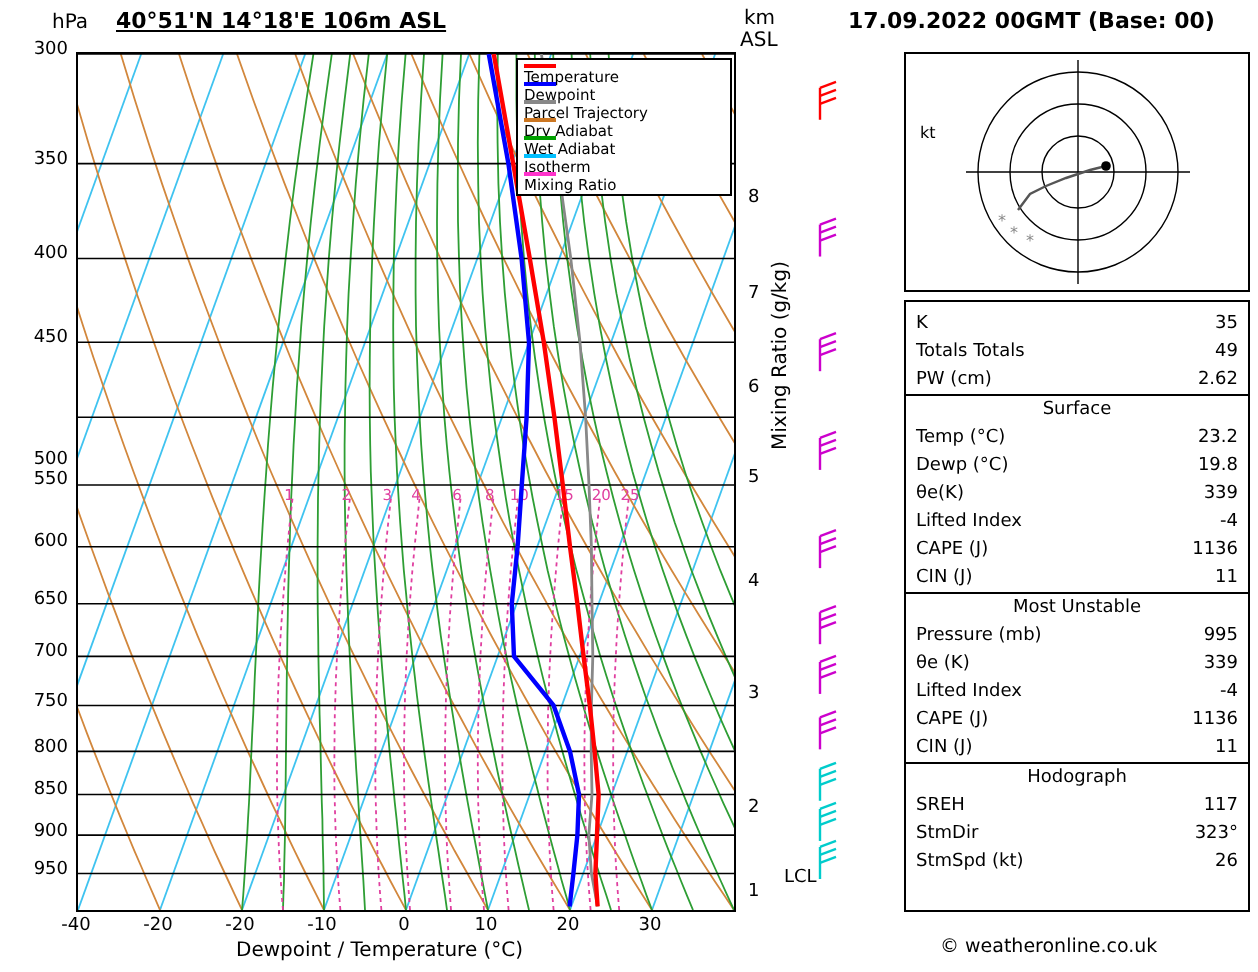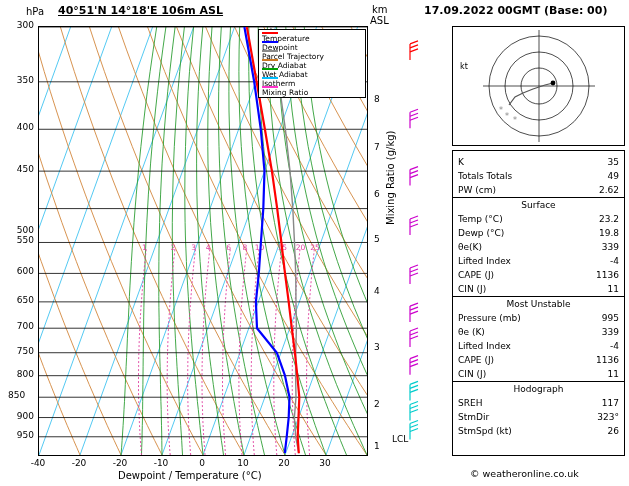--- a/index.html
+++ b/index.html
@@ -172,21 +172,21 @@
     <div class="abs tick" style="left: 8px; top: 74.799px; width: 26px; text-align: right;">350</div>
     <div class="abs tick" style="left: 8px; top: 122.268px; width: 26px; text-align: right;">400</div>
     <div class="abs tick" style="left: 8px; top: 164.139px; width: 26px; text-align: right;">450</div>
     <div class="abs tick" style="left: 8px; top: 201.593px; width: 26px; text-align: right; margin-top: 23px;">500</div>
     <div class="abs tick" style="left: 8px; top: 235.475px; width: 26px; text-align: right;">550</div>
     <div class="abs tick" style="left: 8px; top: 266.407px; width: 26px; text-align: right;">600</div>
     <div class="abs tick" style="left: 8px; top: 294.861px; width: 26px; text-align: right;">650</div>
     <div class="abs tick" style="left: 8px; top: 321.206px; width: 26px; text-align: right;">700</div>
     <div class="abs tick" style="left: 8px; top: 345.732px; width: 26px; text-align: right;">750</div>
     <div class="abs tick" style="left: 8px; top: 368.675px; width: 26px; text-align: right;">800</div>
-    <div class="abs tick" style="left: 8px; top: 390.226px; width: 26px; ">850</div>
+    <div class="abs tick" style="left: 8px; top: 390.226px; width: 26px; text-align: right;">850</div>
     <div class="abs tick" style="left: 8px; top: 410.545px; width: 26px; text-align: right;">900</div>
     <div class="abs tick" style="left: 8px; top: 429.766px; width: 26px; text-align: right;">950</div>
     <div class="abs tick" style="left: 26px; top: 458px; width: 24px; text-align: center;">-40</div>
     <div class="abs tick" style="left: 67px; top: 458px; width: 24px; text-align: center;">-20</div>
     <div class="abs tick" style="left: 108px; top: 458px; width: 24px; text-align: center;">-20</div>
     <div class="abs tick" style="left: 149px; top: 458px; width: 24px; text-align: center;">-10</div>
     <div class="abs tick" style="left: 190px; top: 458px; width: 24px; text-align: center;">0</div>
     <div class="abs tick" style="left: 231px; top: 458px; width: 24px; text-align: center;">10</div>
     <div class="abs tick" style="left: 272px; top: 458px; width: 24px; text-align: center;">20</div>
     <div class="abs tick" style="left: 313px; top: 458px; width: 24px; text-align: center;">30</div>

